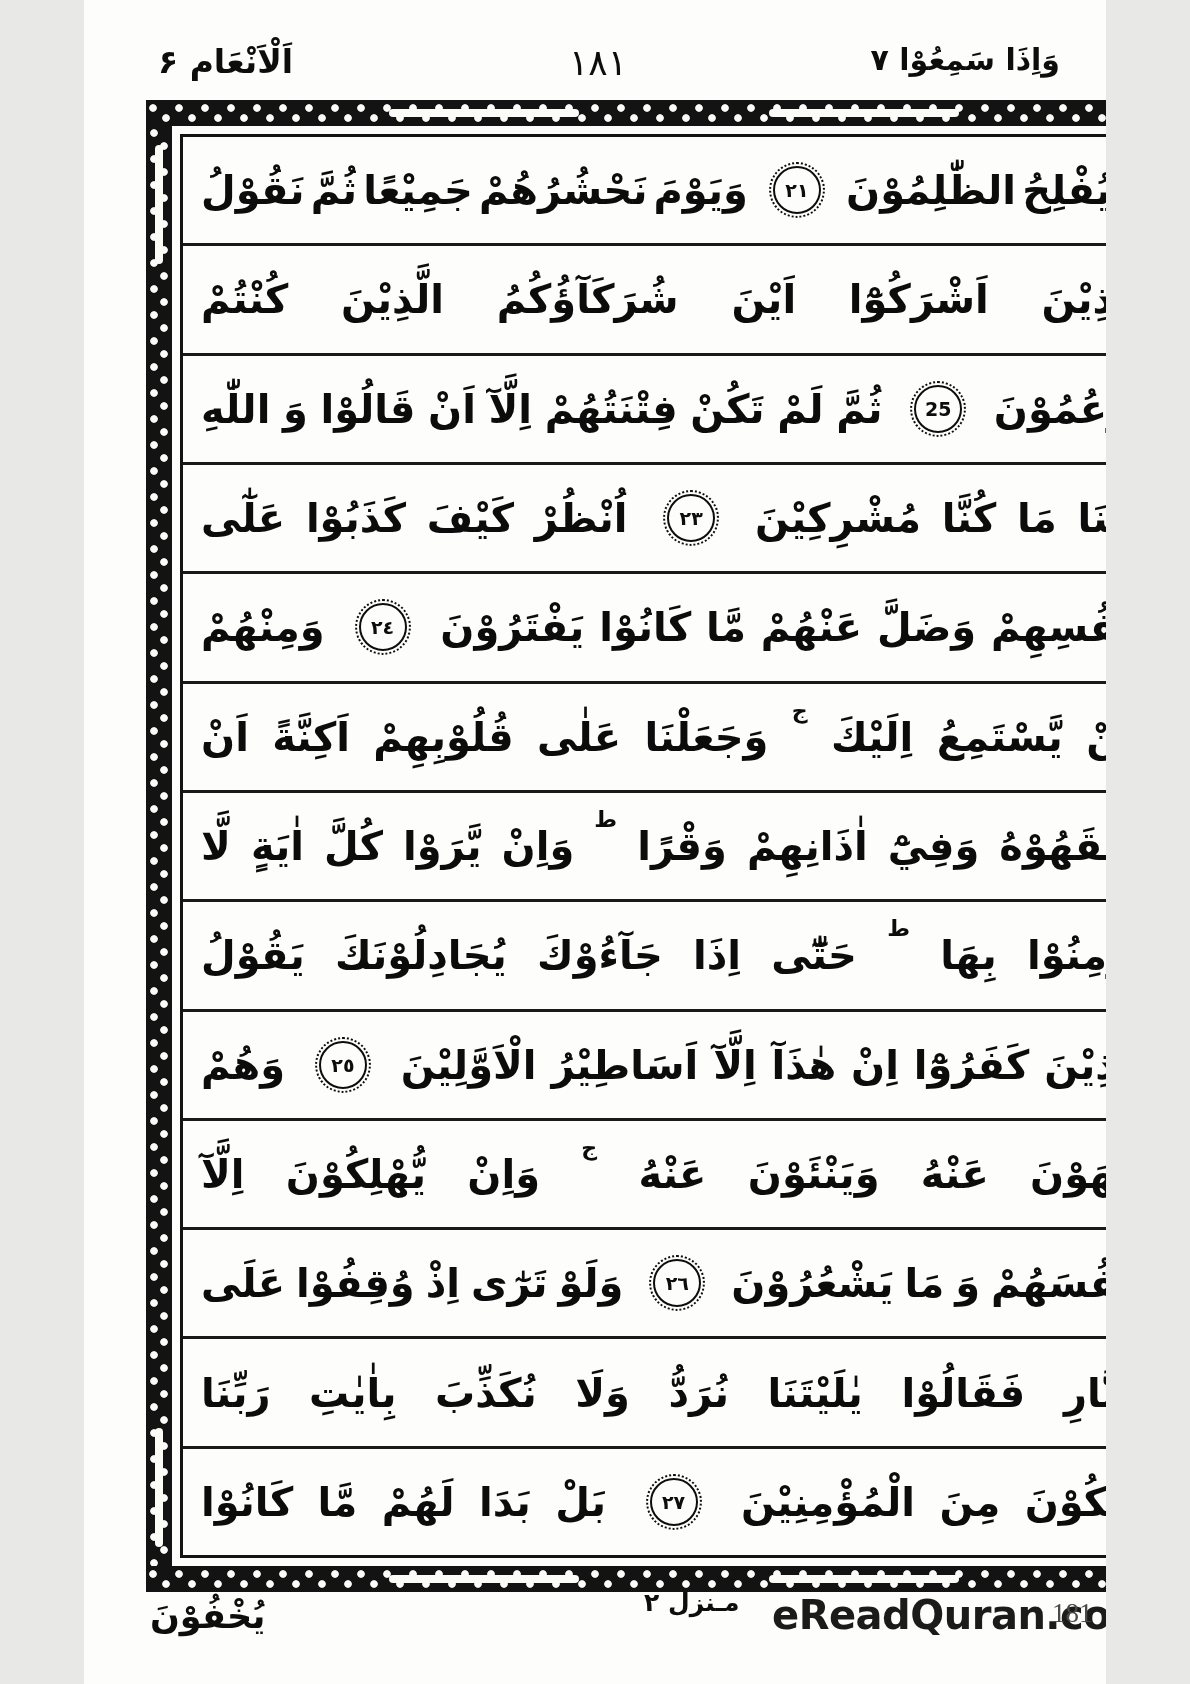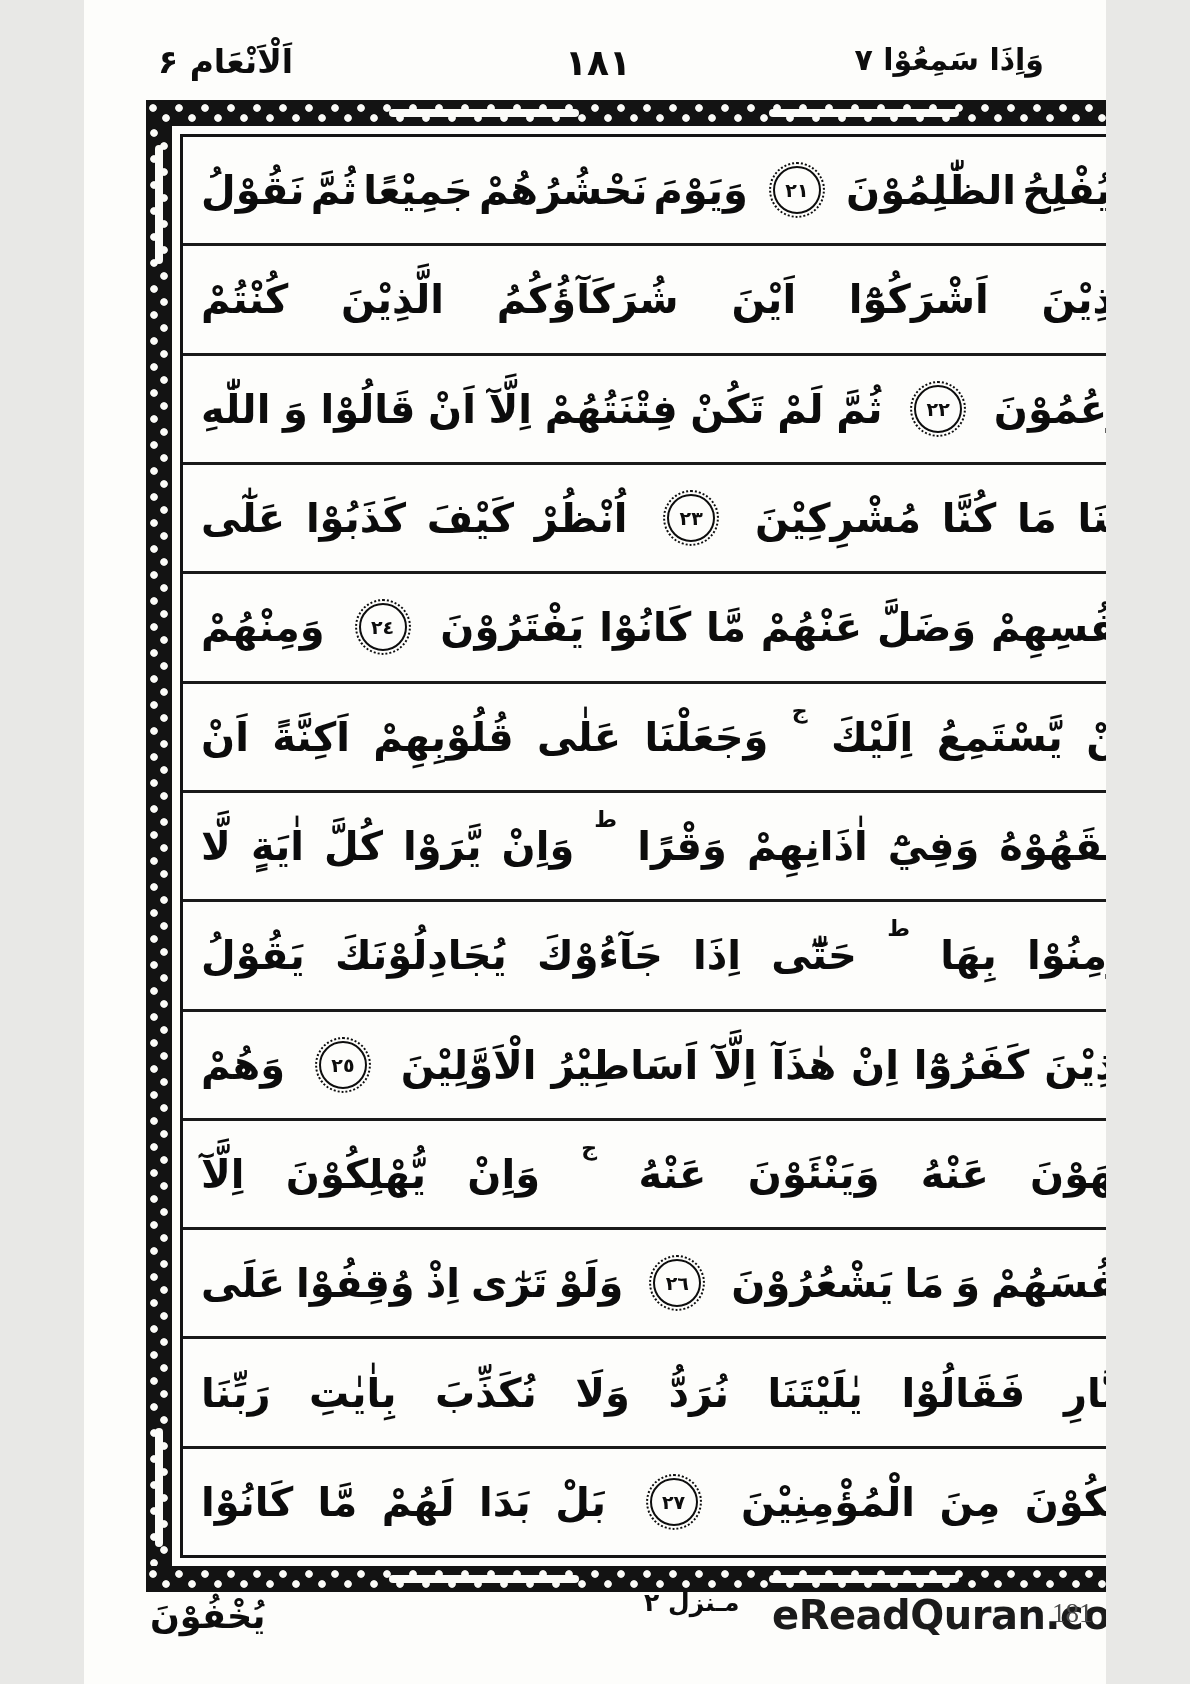--- a/index.html
+++ b/index.html
@@ -4,22 +4,22 @@
 <style>
   html,body{margin:0;padding:0;background:#e8e8e6;}
   .page{
     position:relative;width:1022px;height:1684px;margin:0 auto;
     background:#fdfdfb;color:#0d0d0d;
     font-family:"DejaVu Sans",sans-serif;overflow:hidden;
   }
   
   .hdr{position:absolute;top:42px;font-weight:bold;direction:rtl;white-space:nowrap;}
   .surah-title{left:74px;font-size:33px;}
-  .page-no-top{left:6px;right:0;text-align:center;font-size:36px;font-weight:bold;}
-  .juz-marker{right:62px;font-size:30px;text-align:right;}
+  .page-no-top{left:6px;right:0;text-align:center;font-size:36px;font-weight:normal;}
+  .juz-marker{right:46px;font-size:30px;text-align:right;}
   
   .frame{position:absolute;left:62px;top:100px;width:1056px;height:1492px;}
   .band{position:absolute;background-color:#131313;}
   .band-h{left:0;right:0;height:26px;
     background-image:
       radial-gradient(circle at 7px 8px,  #fbfbf8 3.4px, rgba(0,0,0,0) 4.2px),
       radial-gradient(circle at 20px 18px,#fbfbf8 3.4px, rgba(0,0,0,0) 4.2px);
     background-size:26px 26px;background-repeat:repeat-x;}
   .band-top{top:0;}
   .band-bottom{bottom:0;}
@@ -107,21 +107,21 @@
         <div class="qline">
           <span class="qword">لِلَّذِيْنَ</span>
           <span class="qword">اَشْرَكُوْٓا</span>
           <span class="qword">اَيْنَ</span>
           <span class="qword">شُرَكَآؤُكُمُ</span>
           <span class="qword">الَّذِيْنَ</span>
           <span class="qword">كُنْتُمْ</span>
         </div>
         <div class="qline">
           <span class="qword">تَزْعُمُوْنَ</span>
-          <span class="verse-badge">٢٢</span>
+          <span class="verse-badge">25</span>
           <span class="qword">ثُمَّ</span>
           <span class="qword">لَمْ</span>
           <span class="qword">تَكُنْ</span>
           <span class="qword">فِتْنَتُهُمْ</span>
           <span class="qword">اِلَّآ</span>
           <span class="qword">اَنْ</span>
           <span class="qword">قَالُوْا</span>
           <span class="qword">وَ</span>
           <span class="qword">اللّٰهِ</span>
         </div>

